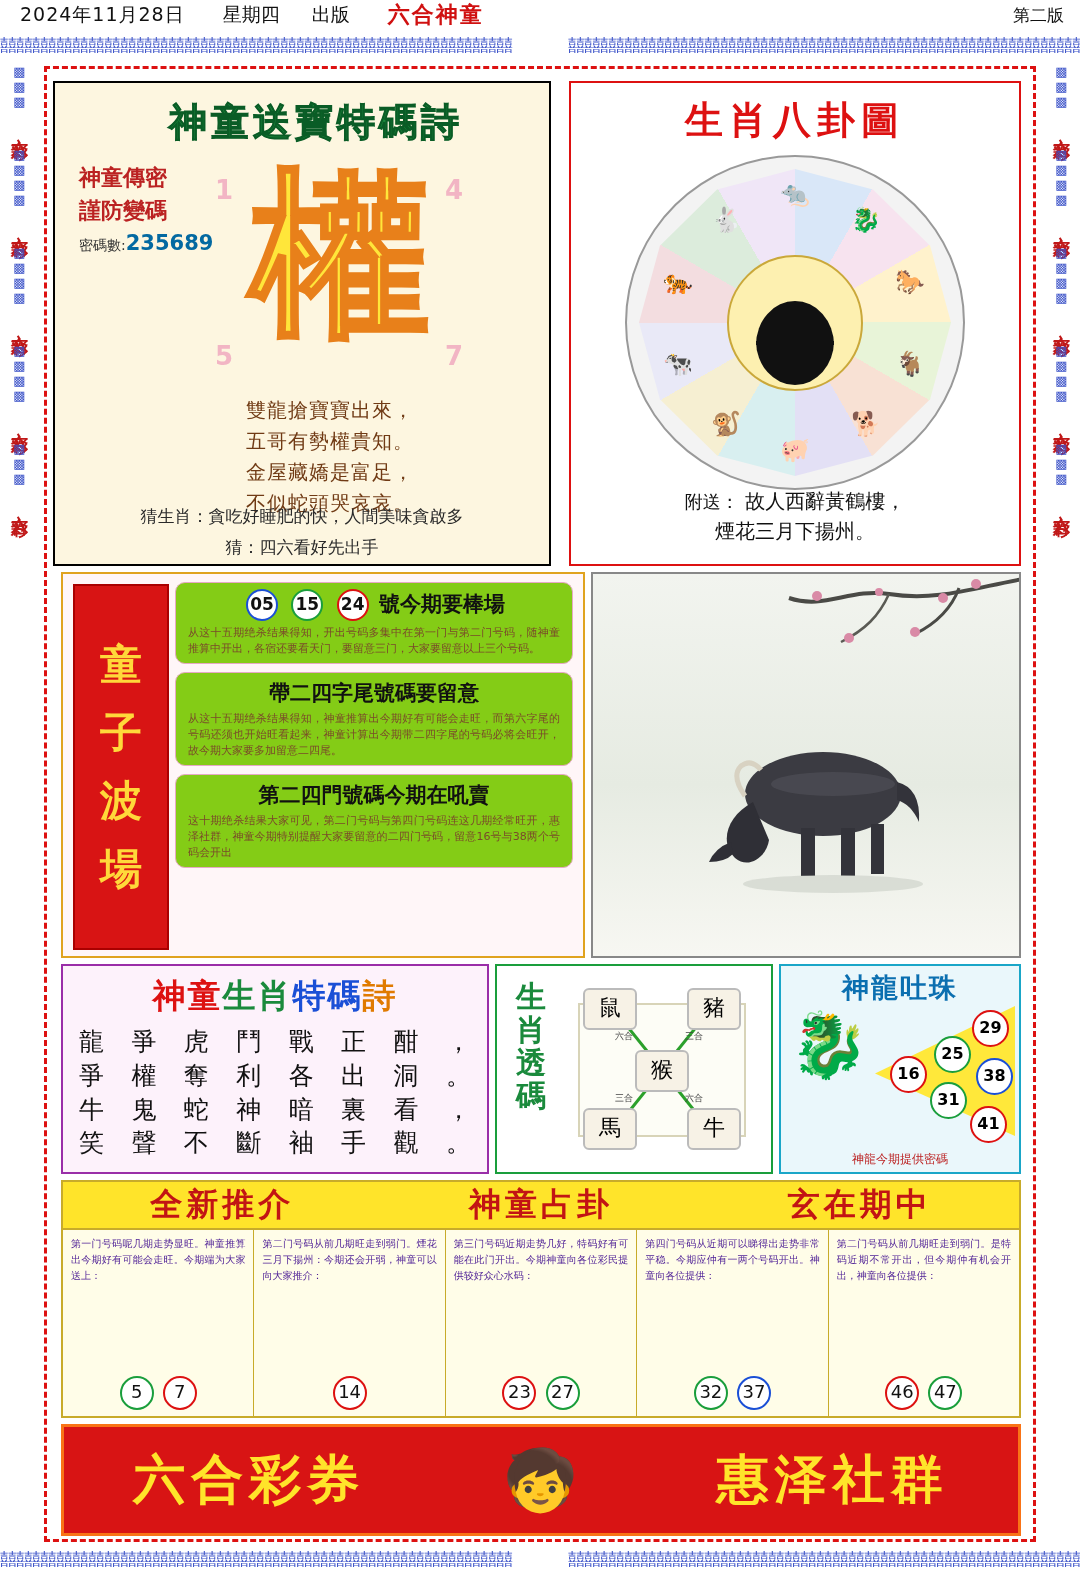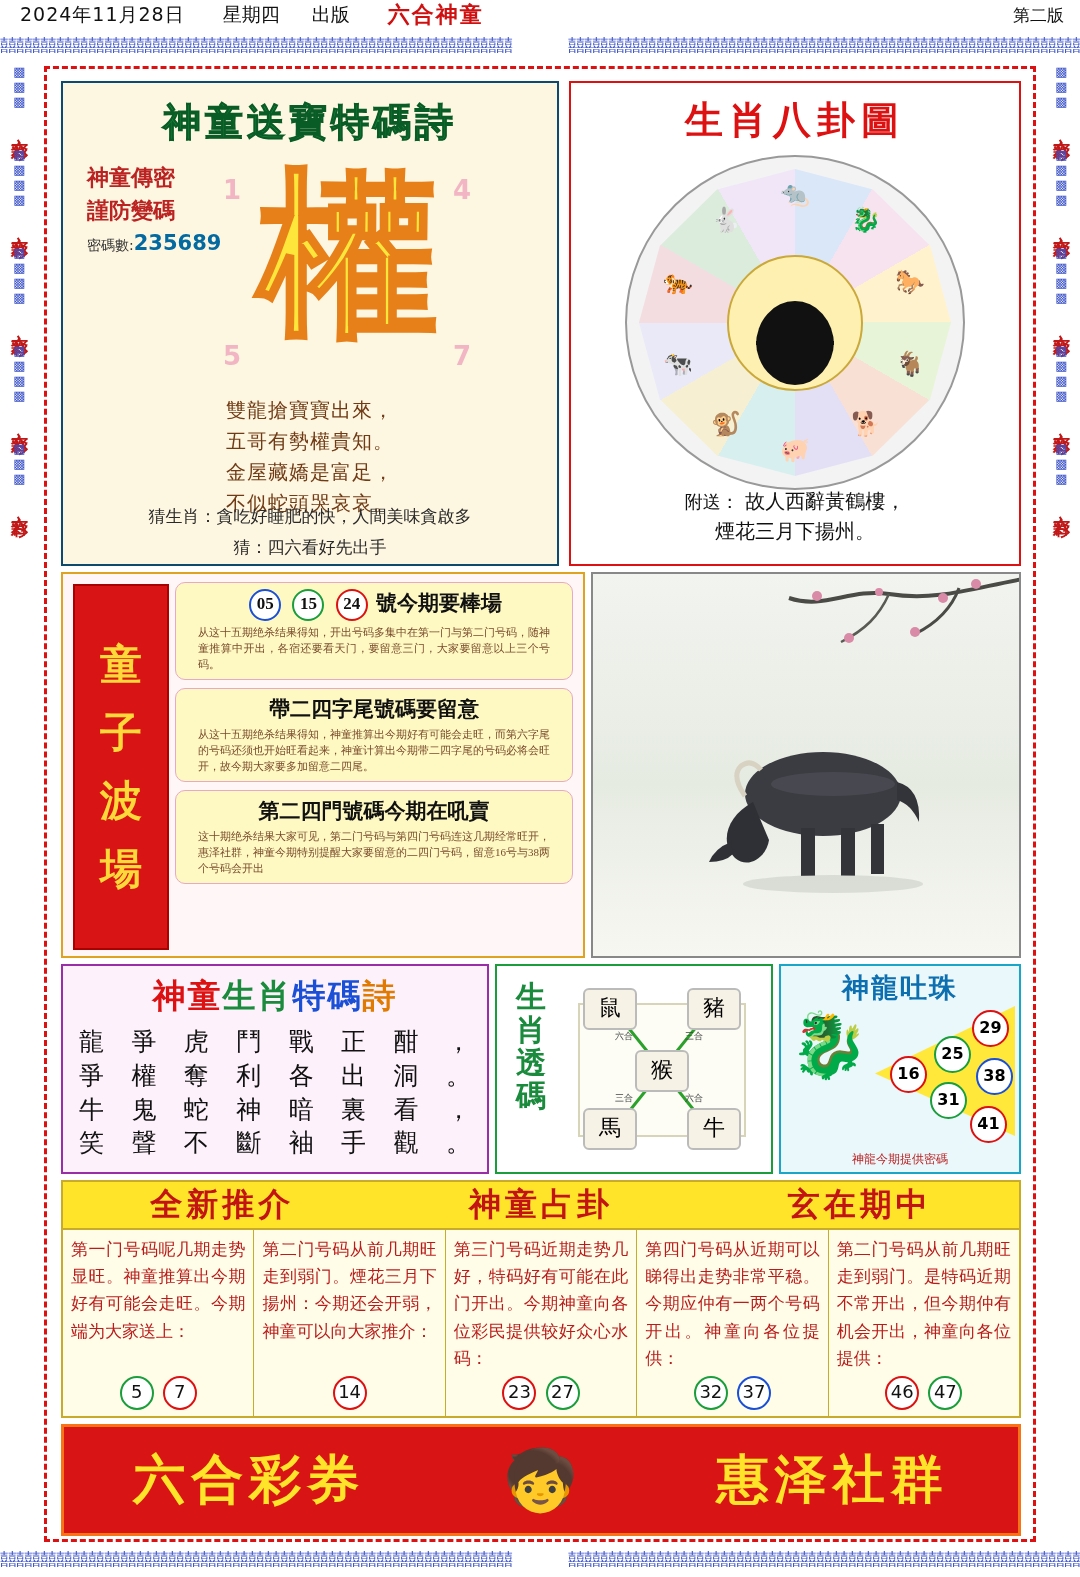--- a/index.html
+++ b/index.html
@@ -56,21 +56,21 @@
     border:3px dashed #d11;
     box-sizing:border-box;
     background:#fff;
     padding:6px;
   }
   .inner{position:relative;width:100%;height:100%;}
 
   .box{position:absolute;box-sizing:border-box;}
 
   
-  #p1{left:8px;top:6px;width:498px;height:485px;border:2px solid #0c4a6e;background:#fdf6e0;}
+  #p1{left:0;top:6px;width:498px;height:485px;border:2px solid #000000;background:#fdf6e0;padding-left:28px;}
   #p1 .hdr{
     text-align:center;font-size:38px;font-weight:bold;color:#1a8a3c;
     -webkit-text-stroke:1px #0a5c26;
     margin-top:14px;letter-spacing:4px;
     font-family:"DejaVu Serif","Liberation Serif",serif;
   }
   #p1 .sub{position:absolute;left:24px;top:78px;font-size:22px;color:#b22;line-height:1.5;font-weight:bold;}
   #p1 .code{position:absolute;left:24px;top:148px;font-size:14px;color:#333;}
   #p1 .code b{font-size:21px;color:#0369a1;}
   #p1 .bigchar{
@@ -118,21 +118,21 @@
   
   #p3{left:8px;top:497px;width:524px;height:386px;border:2px solid #e0a31f;background:#fff6f8;padding:6px;}
   #p3 .redcol{
     position:absolute;left:10px;top:10px;width:92px;height:362px;background:#d81414;
     display:flex;flex-direction:column;align-items:center;justify-content:center;
     border:2px solid #a00;
   }
   #p3 .redcol span{font-size:42px;color:#ffd83a;font-weight:bold;margin:6px 0;
     font-family:"DejaVu Serif","Liberation Serif",serif;}
   #p3 .tips{position:absolute;left:112px;top:8px;width:398px;}
-  #p3 .tip{background:#fef9c3;border:1px solid #e7a9c4;border-radius:10px;margin-bottom:8px;padding:6px 22px;font-family:Liberation Serif, serif;}
+  #p3 .tip{background:#84cc16;border:1px solid #e7a9c4;border-radius:10px;margin-bottom:8px;padding:6px 12px;}
   #p3 .tip .line{text-align:center;font-size:21px;font-weight:bold;color:#111;margin-bottom:4px;}
   #p3 .tip .body{font-size:11px;color:#7a4a2a;line-height:1.45;text-align:justify;}
   #p3 .ball{
     display:inline-block;width:28px;height:28px;border-radius:50%;border:2px solid #1a4fd6;
     color:#111;font-size:17px;line-height:26px;text-align:center;margin:0 3px;vertical-align:middle;background:#fff;
   }
   #p3 .ball.g{border-color:#1a9e3c;}
   #p3 .ball.r{border-color:#d11;}
 
   
@@ -184,21 +184,21 @@
   #p8{left:8px;top:1105px;width:960px;height:238px;border:2px solid #c8ab2a;background:#fffde8;}
   #p8 .banner{
     height:46px;background:#ffe42a;border-bottom:2px solid #c8ab2a;
     display:flex;align-items:center;justify-content:space-around;
   }
   #p8 .banner span{font-size:32px;font-weight:bold;color:#c21414;letter-spacing:4px;
     font-family:"DejaVu Serif","Liberation Serif",serif;}
   #p8 .cols{display:flex;height:188px;}
   #p8 .col{flex:1;border-right:1px solid #c8ab2a;position:relative;padding:6px 8px;box-sizing:border-box;}
   #p8 .col:last-child{border-right:none;}
-  #p8 .col .txt{font-size:17px;color:#b91c1c;line-height:1.6;text-align:justify;}
+  #p8 .col .txt{font-size:10px;color:#4c1d95;line-height:1.6;text-align:justify;}
   #p8 .col .nums{position:absolute;left:0;bottom:8px;width:100%;text-align:center;}
   #p8 .col .nb{
     display:inline-block;width:30px;height:30px;border-radius:50%;border:2px solid #d11;background:#fff;
     font-size:18px;line-height:28px;text-align:center;margin:0 2px;color:#111;
   }
   #p8 .col .nb.g{border-color:#1a9e3c;}
   #p8 .col .nb.b{border-color:#1a4fd6;}
 
   
   #p9{left:8px;top:1349px;width:960px;height:112px;border:3px solid #f97316;background:#d81414;

